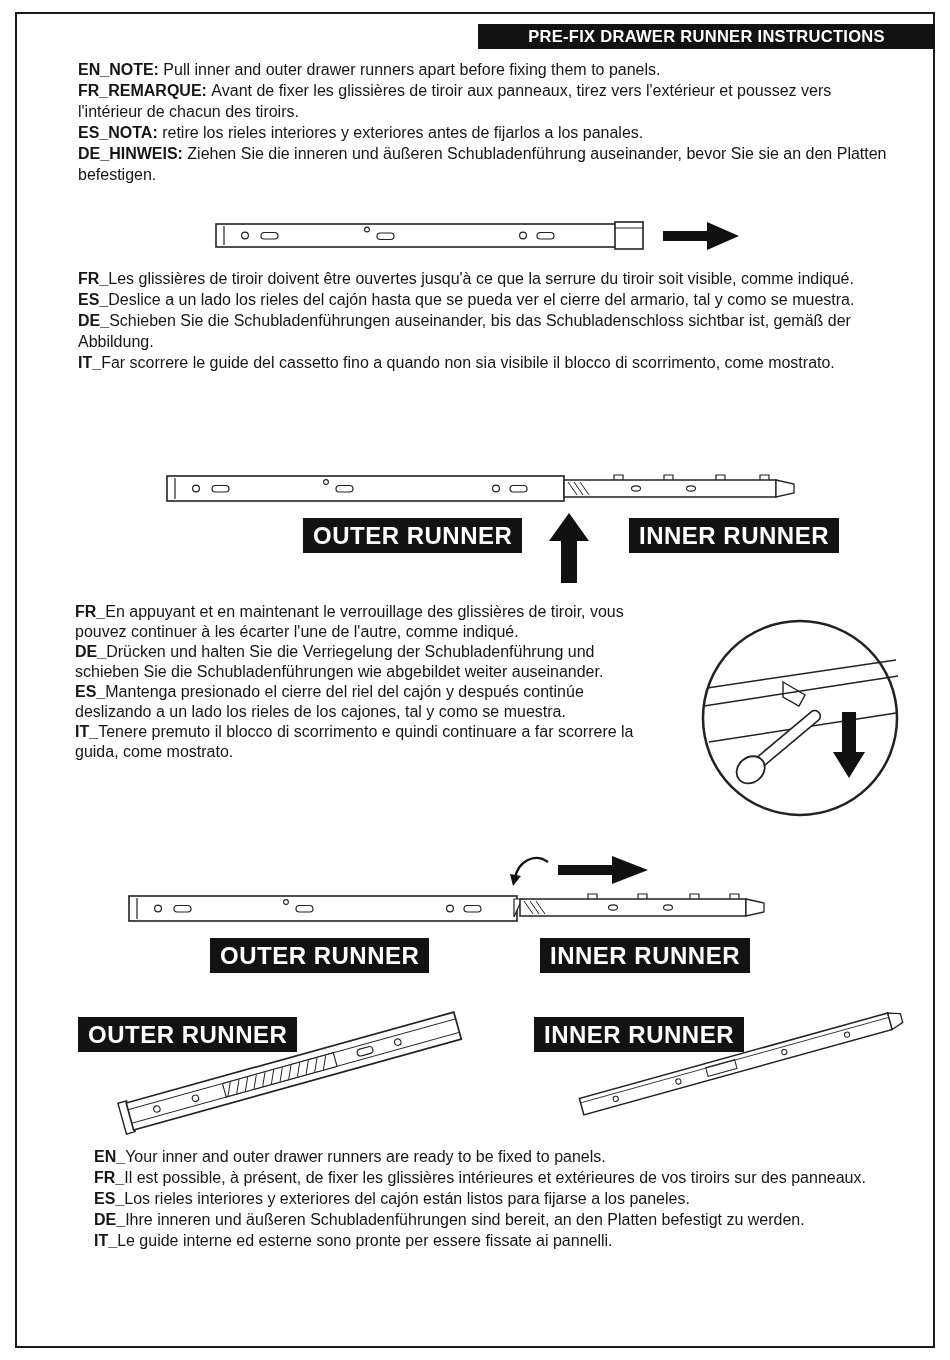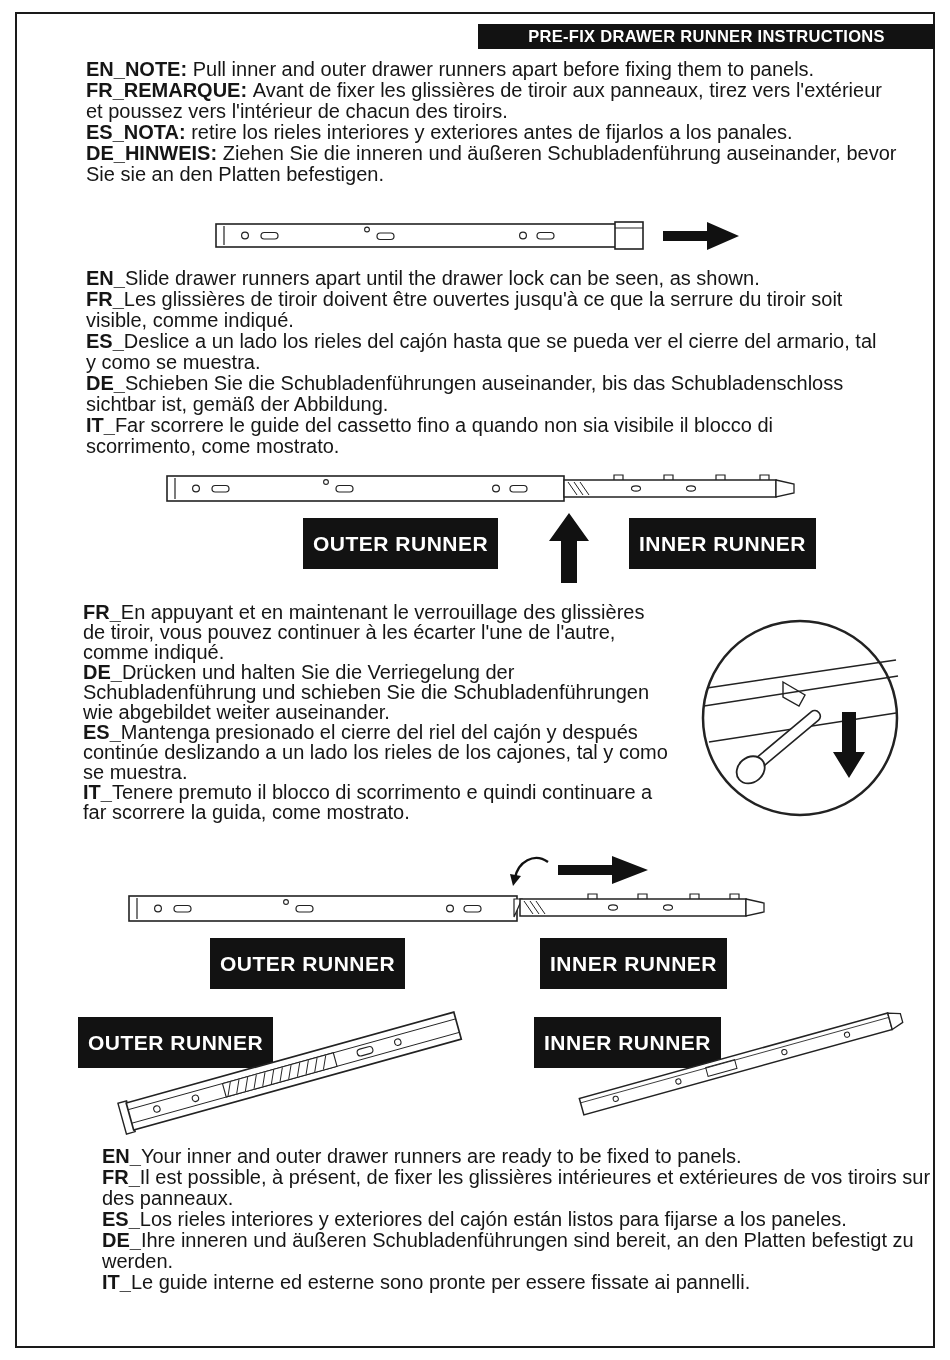--- a/index.html
+++ b/index.html
@@ -8,27 +8,27 @@
     width: 950px; height: 1360px; background: #ffffff;
     font-family: "Liberation Sans", sans-serif; color: #161616;
   }
   .page { position: relative; width: 950px; height: 1360px; background: #fff; overflow: hidden; }
   .frame { position: absolute; left: 15px; top: 12px; right: 15px; bottom: 12px; border: 2px solid #1a1a1a; }
   .header-bar {
     position: absolute; top: 24px; left: 478px; right: 15px; height: 25px;
     background: #121212; display: flex; align-items: center; justify-content: center;
   }
   .header-bar span { color: #fff; font-weight: bold; font-size: 16.5px; letter-spacing: .3px; white-space: nowrap; }
-  .tb { position: absolute; font-size: 20px; line-height: 21px; margin-left: 8px; }
+  .tb { position: absolute; font-size: 16px; line-height: 21px; }
   .tb.tight { line-height: 20px; }
   .tb p { margin: 0; }
   .pfx { font-weight: bold; }
   .lbl {
     position: absolute; background: #121212; color: #fff; font-weight: bold;
-    font-size: 21px; line-height: 27px; padding: 12px 10px; letter-spacing: .5px; white-space: nowrap;
+    font-size: 24px; line-height: 27px; padding: 4px 10px; letter-spacing: .5px; white-space: nowrap;
   }
   .abs { position: absolute; }
   svg { display: block; }
 </style>
 </head>
 <body>
 
 <div class="page">
   <div class="frame"></div>
 
@@ -55,21 +55,20 @@
       <rect x="322" y="11.5" width="17" height="6.5" rx="3.2" fill="none" stroke="#222" stroke-width="1.2"></rect>
       <rect x="400" y="1" width="28" height="27" fill="#fff" stroke="#222" stroke-width="1.6"></rect>
       <line x1="400" y1="7" x2="428" y2="7" stroke="#222" stroke-width="1"></line>
     </svg>
     <svg width="78" height="32" viewBox="0 0 78 32">
       <polygon points="0,11 44,11 44,2 76,16 44,30 44,21 0,21" fill="#111"></polygon>
     </svg>
   </div>
 
   <div class="tb" style="left:78px; top:268px; width:800px;">
-    <p><span class="pfx">EN_</span><span>Slide drawer runners apart until the drawer lock can be seen, as shown.</span></p>
     <p><span class="pfx">FR_</span><span>Les glissières de tiroir doivent être ouvertes jusqu'à ce que la serrure du tiroir soit visible, comme indiqué.</span></p>
     <p><span class="pfx">ES_</span><span>Deslice a un lado los rieles del cajón hasta que se pueda ver el cierre del armario, tal y como se muestra.</span></p>
     <p><span class="pfx">DE_</span><span>Schieben Sie die Schubladenführungen auseinander, bis das Schubladenschloss sichtbar ist, gemäß der Abbildung.</span></p>
     <p><span class="pfx">IT_</span><span>Far scorrere le guide del cassetto fino a quando non sia visibile il blocco di scorrimento, come mostrato.</span></p>
   </div>
 
   <div class="abs" style="left:166px; top:470px; width:660px; height:118px;">
     <svg class="abs" style="left:0; top:0;" width="632" height="38" viewBox="0 0 632 38">
       <rect x="1" y="6" width="397" height="25" fill="#fff" stroke="#222" stroke-width="1.6"></rect>
       <line x1="9" y1="8" x2="9" y2="29" stroke="#222" stroke-width="1.2"></line>

